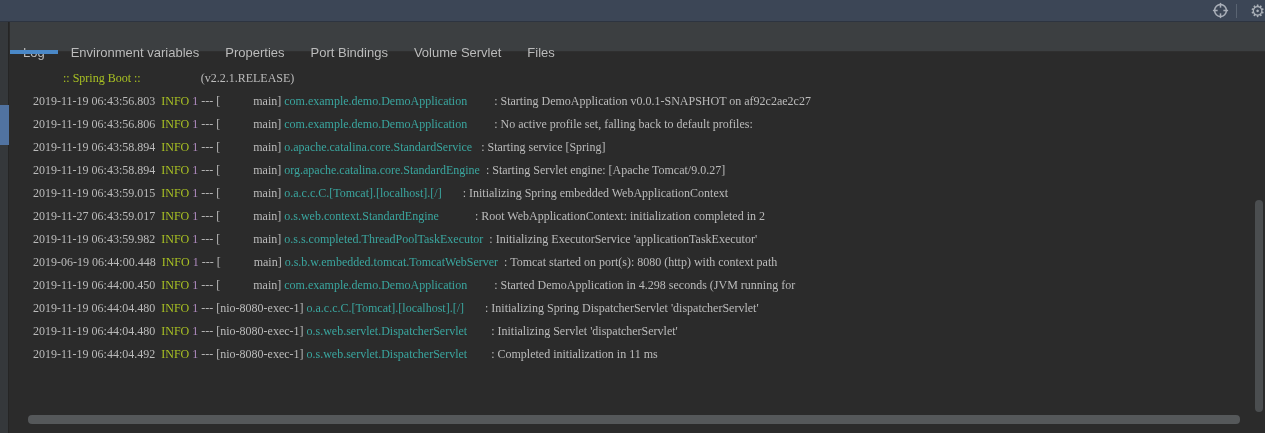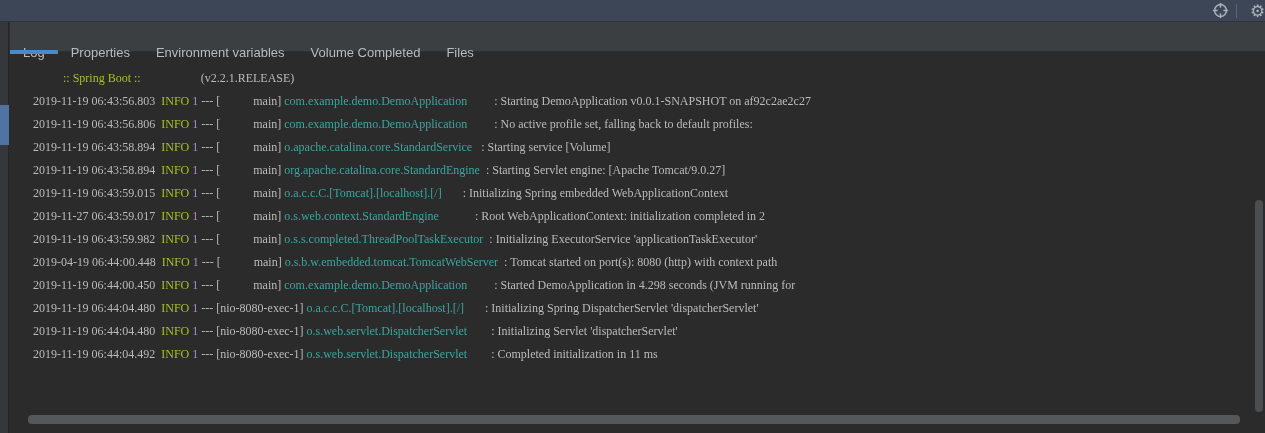--- a/index.html
+++ b/index.html
@@ -58,45 +58,46 @@
       </svg>
     </div>
     <div class="vsep"></div>
     <div class="iconbtn">
       <span class="gear-glyph">⚙</span>
     </div>
   </div>
 
   <div class="tabbar">
     <div class="tab active"><span>Log</span></div>
+    <div class="tab"><span>Environment variables</span></div>
     <div class="tab"><span>Properties</span></div>
-    <div class="tab"><span>Environment variables</span></div>
-    <div class="tab"><span>Volume Completed</span></div>
+    <div class="tab"><span>Port Bindings</span></div>
+    <div class="tab"><span>Volume Servlet</span></div>
     <div class="tab"><span>Files</span></div>
   </div>
 
   <div class="leftrail">
     <div class="thumb"></div>
   </div>
 
   <div class="console">
     <div class="logpre">
       <div class="line">
         <span class="banner-green">  :: Spring Boot ::                    </span><span>(v2.2.1.RELEASE)</span>
       </div>
       <div class="line"> </div>
       <div id="log-lines">
           <div class="line"><span>2019-11-19 06:43:56.803  </span><span class="lvl">INFO</span><span> </span><span class="pid">1</span><span> --- </span><span>[           main] </span><span class="lg">com.example.demo.DemoApplication         </span><span>: Starting DemoApplication v0.0.1-SNAPSHOT on af92c2ae2c27</span></div>
           <div class="line"><span>2019-11-19 06:43:56.806  </span><span class="lvl">INFO</span><span> </span><span class="pid">1</span><span> --- </span><span>[           main] </span><span class="lg">com.example.demo.DemoApplication         </span><span>: No active profile set, falling back to default profiles:</span></div>
-          <div class="line"><span>2019-11-19 06:43:58.894  </span><span class="lvl">INFO</span><span> </span><span class="pid">1</span><span> --- </span><span>[           main] </span><span class="lg">o.apache.catalina.core.StandardService   </span><span>: Starting service [Volume]</span></div>
+          <div class="line"><span>2019-11-19 06:43:58.894  </span><span class="lvl">INFO</span><span> </span><span class="pid">1</span><span> --- </span><span>[           main] </span><span class="lg">o.apache.catalina.core.StandardService   </span><span>: Starting service [Spring]</span></div>
           <div class="line"><span>2019-11-19 06:43:58.894  </span><span class="lvl">INFO</span><span> </span><span class="pid">1</span><span> --- </span><span>[           main] </span><span class="lg">org.apache.catalina.core.StandardEngine  </span><span>: Starting Servlet engine: [Apache Tomcat/9.0.27]</span></div>
           <div class="line"><span>2019-11-19 06:43:59.015  </span><span class="lvl">INFO</span><span> </span><span class="pid">1</span><span> --- </span><span>[           main] </span><span class="lg">o.a.c.c.C.[Tomcat].[localhost].[/]       </span><span>: Initializing Spring embedded WebApplicationContext</span></div>
           <div class="line"><span>2019-11-27 06:43:59.017  </span><span class="lvl">INFO</span><span> </span><span class="pid">1</span><span> --- </span><span>[           main] </span><span class="lg">o.s.web.context.StandardEngine            </span><span>: Root WebApplicationContext: initialization completed in 2</span></div>
           <div class="line"><span>2019-11-19 06:43:59.982  </span><span class="lvl">INFO</span><span> </span><span class="pid">1</span><span> --- </span><span>[           main] </span><span class="lg">o.s.s.completed.ThreadPoolTaskExecutor  </span><span>: Initializing ExecutorService 'applicationTaskExecutor'</span></div>
-          <div class="line"><span>2019-04-19 06:44:00.448  </span><span class="lvl">INFO</span><span> </span><span class="pid">1</span><span> --- </span><span>[           main] </span><span class="lg">o.s.b.w.embedded.tomcat.TomcatWebServer  </span><span>: Tomcat started on port(s): 8080 (http) with context path</span></div>
+          <div class="line"><span>2019-06-19 06:44:00.448  </span><span class="lvl">INFO</span><span> </span><span class="pid">1</span><span> --- </span><span>[           main] </span><span class="lg">o.s.b.w.embedded.tomcat.TomcatWebServer  </span><span>: Tomcat started on port(s): 8080 (http) with context path</span></div>
           <div class="line"><span>2019-11-19 06:44:00.450  </span><span class="lvl">INFO</span><span> </span><span class="pid">1</span><span> --- </span><span>[           main] </span><span class="lg">com.example.demo.DemoApplication         </span><span>: Started DemoApplication in 4.298 seconds (JVM running for</span></div>
           <div class="line"><span>2019-11-19 06:44:04.480  </span><span class="lvl">INFO</span><span> </span><span class="pid">1</span><span> --- </span><span>[nio-8080-exec-1] </span><span class="lg">o.a.c.c.C.[Tomcat].[localhost].[/]       </span><span>: Initializing Spring DispatcherServlet 'dispatcherServlet'</span></div>
           <div class="line"><span>2019-11-19 06:44:04.480  </span><span class="lvl">INFO</span><span> </span><span class="pid">1</span><span> --- </span><span>[nio-8080-exec-1] </span><span class="lg">o.s.web.servlet.DispatcherServlet        </span><span>: Initializing Servlet 'dispatcherServlet'</span></div>
           <div class="line"><span>2019-11-19 06:44:04.492  </span><span class="lvl">INFO</span><span> </span><span class="pid">1</span><span> --- </span><span>[nio-8080-exec-1] </span><span class="lg">o.s.web.servlet.DispatcherServlet        </span><span>: Completed initialization in 11 ms</span></div>
         </div>
     </div>
   </div>
 
   <div class="vscroll"></div>
   <div class="hscroll"></div>

